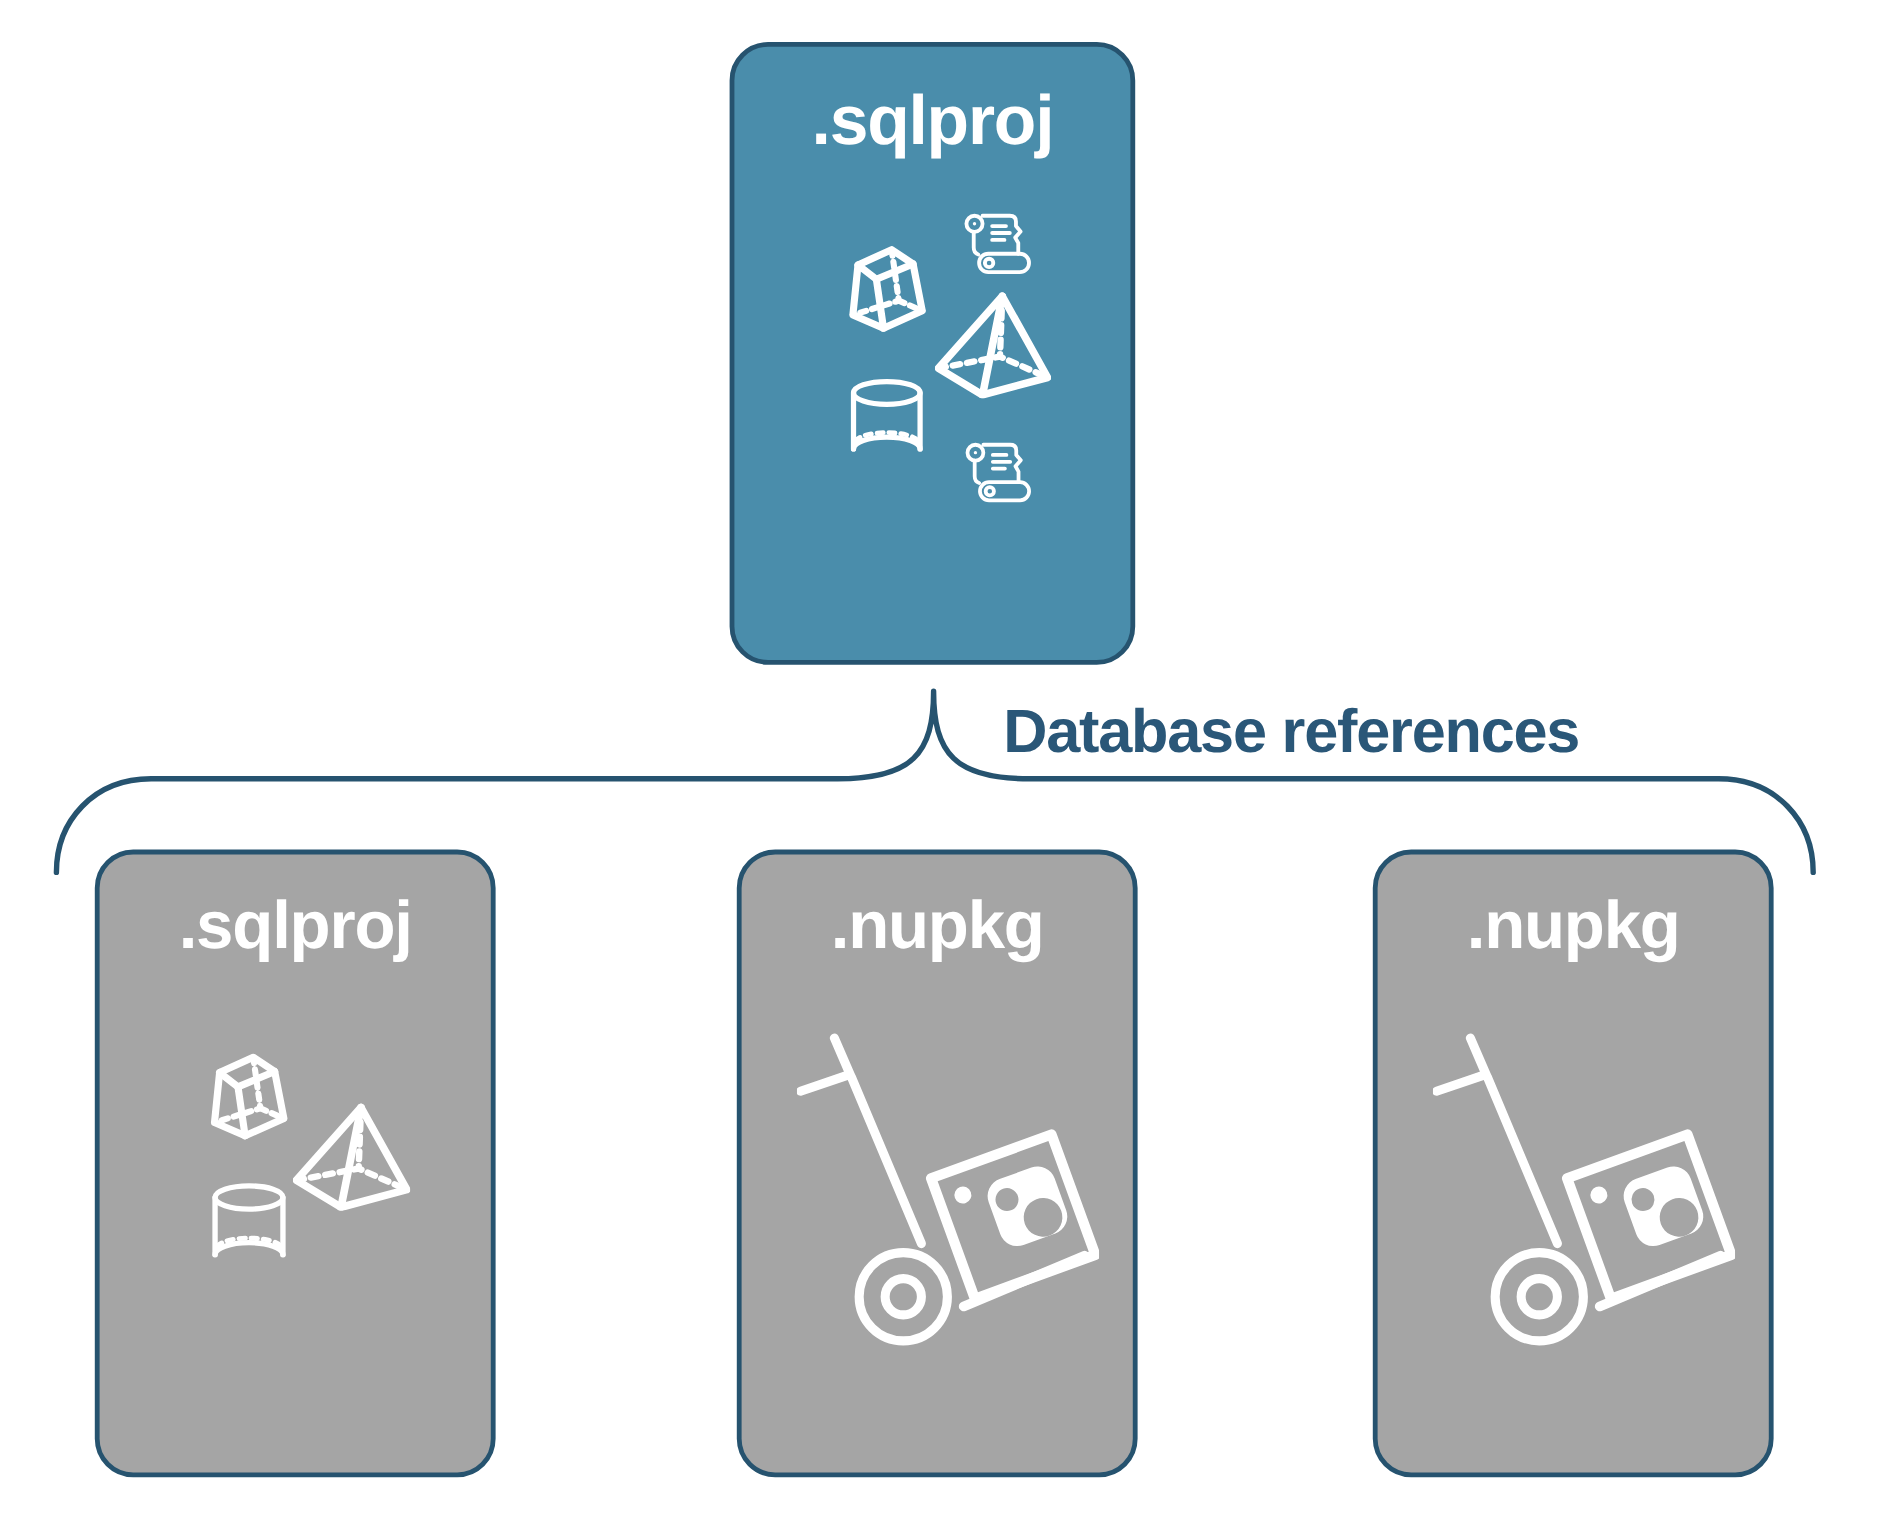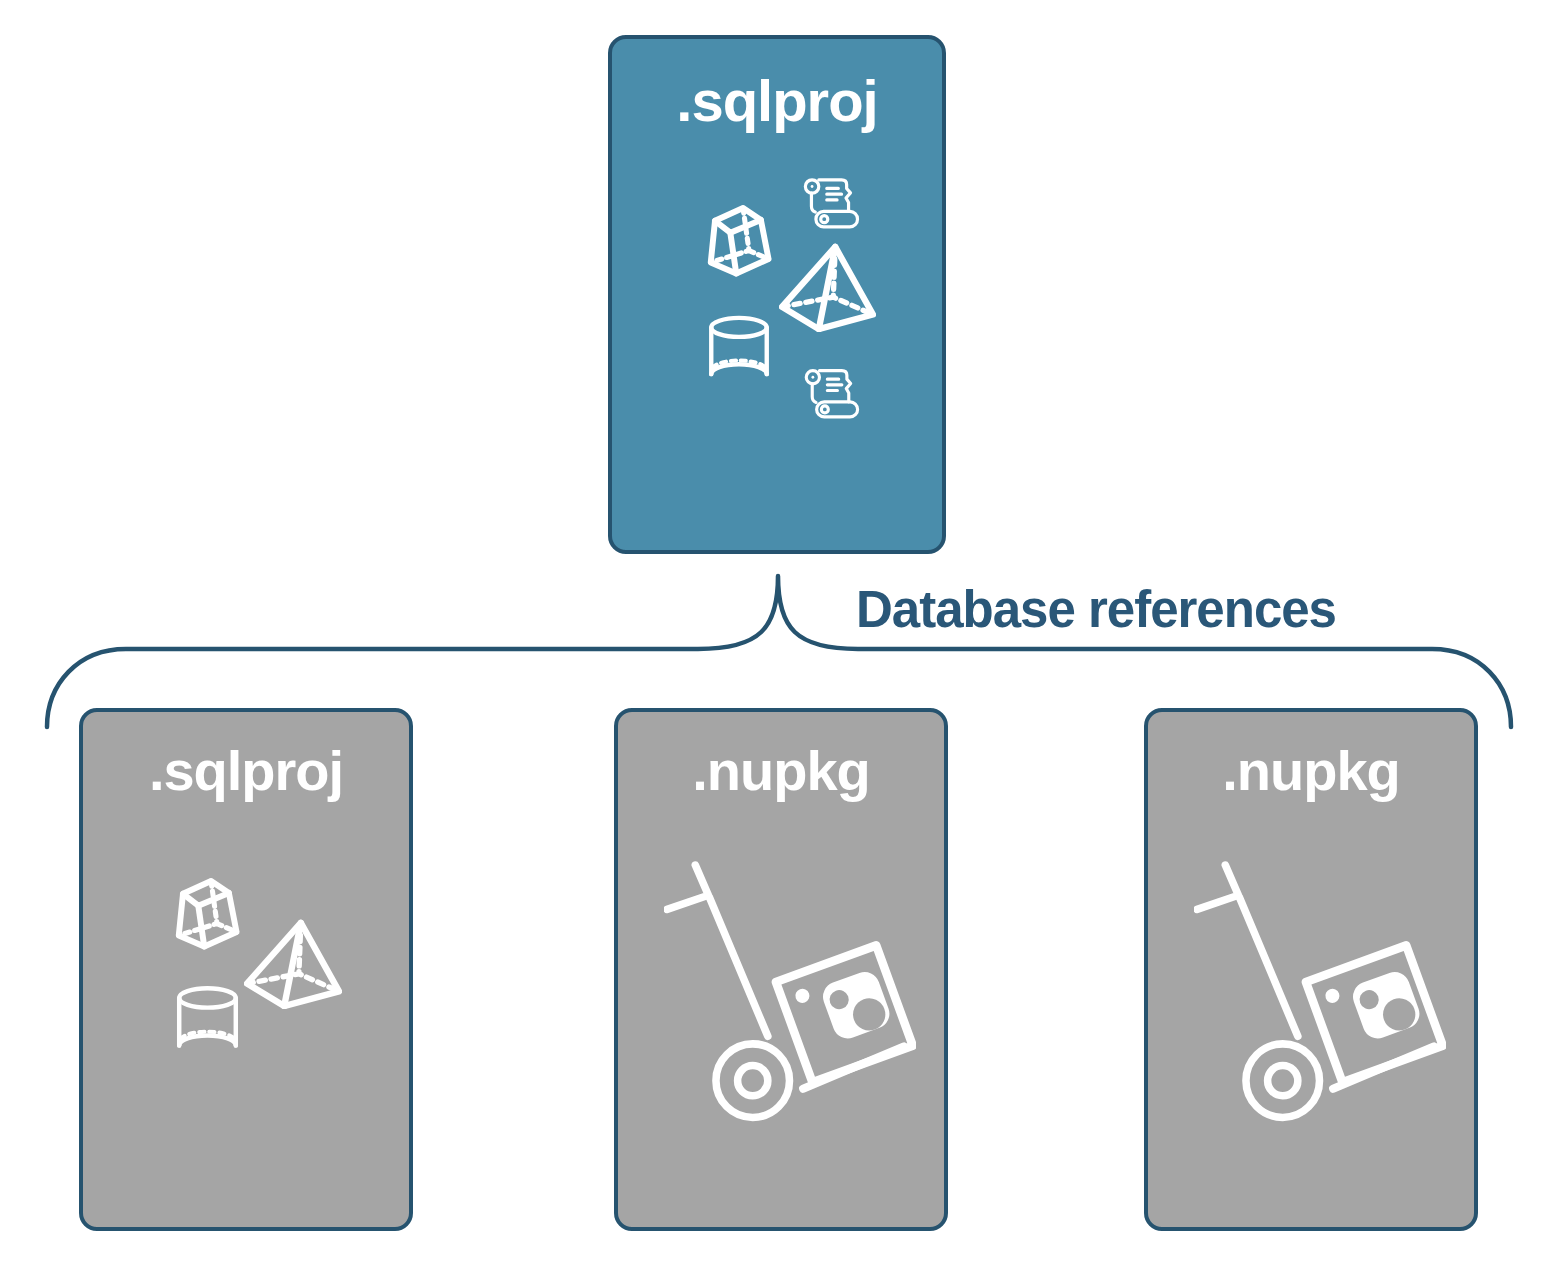--- a/index.html
+++ b/index.html
@@ -8,36 +8,36 @@
     --outline:#26536F;
     --label-text:#FFFFFF;
     --edge-text:#2A5778;
   }
   html,body{margin:0;padding:0;background:#fff;}
   .canvas{
     position:relative;width:1566px;height:1274px;background:#fff;
     font-family:"Liberation Sans",sans-serif;overflow:hidden;
   }
   .overlay{position:absolute;left:0;top:0;width:1566px;height:1274px;pointer-events:none;}
-  .node{position:absolute;box-sizing:border-box;border:4px solid var(--outline);border-radius:18px;}
+  .node{position:absolute;box-sizing:border-box;border:4px solid var(--outline);border-radius:32px;}
   .node-root{left:608px;top:35px;width:338px;height:519px;background:var(--root-fill);}
   .node-child{top:708px;width:334px;height:523px;background:var(--child-fill);}
   .node-child.pos-left{left:79px;}
   .node-child.pos-mid{left:614px;}
   .node-child.pos-right{left:1144px;}
   .node-label{
     text-align:center;color:var(--label-text);font-weight:700;line-height:1;
     letter-spacing:-1px;
   }
   .node-root .node-label{font-size:58px;margin-top:33px;}
   .node-child .node-label{font-size:56px;margin-top:31px;}
   .icon{position:absolute;}
   .edge-label{
     position:absolute;left:836px;top:580px;font-size:51px;font-weight:700;
-    color:var(--edge-text);letter-spacing:-1px;white-space:nowrap;margin-left:20px;
+    color:var(--edge-text);letter-spacing:-1px;white-space:nowrap;
   }
   .defs-holder{position:absolute;width:0;height:0;overflow:hidden;}
 </style>
 </head>
 <body>
 
 <svg class="defs-holder" aria-hidden="true">
   <defs>
     <symbol id="sym-cube" viewBox="0 0 100 100">
       <g fill="none" stroke="#fff" stroke-width="7" stroke-linejoin="round" stroke-linecap="round">

